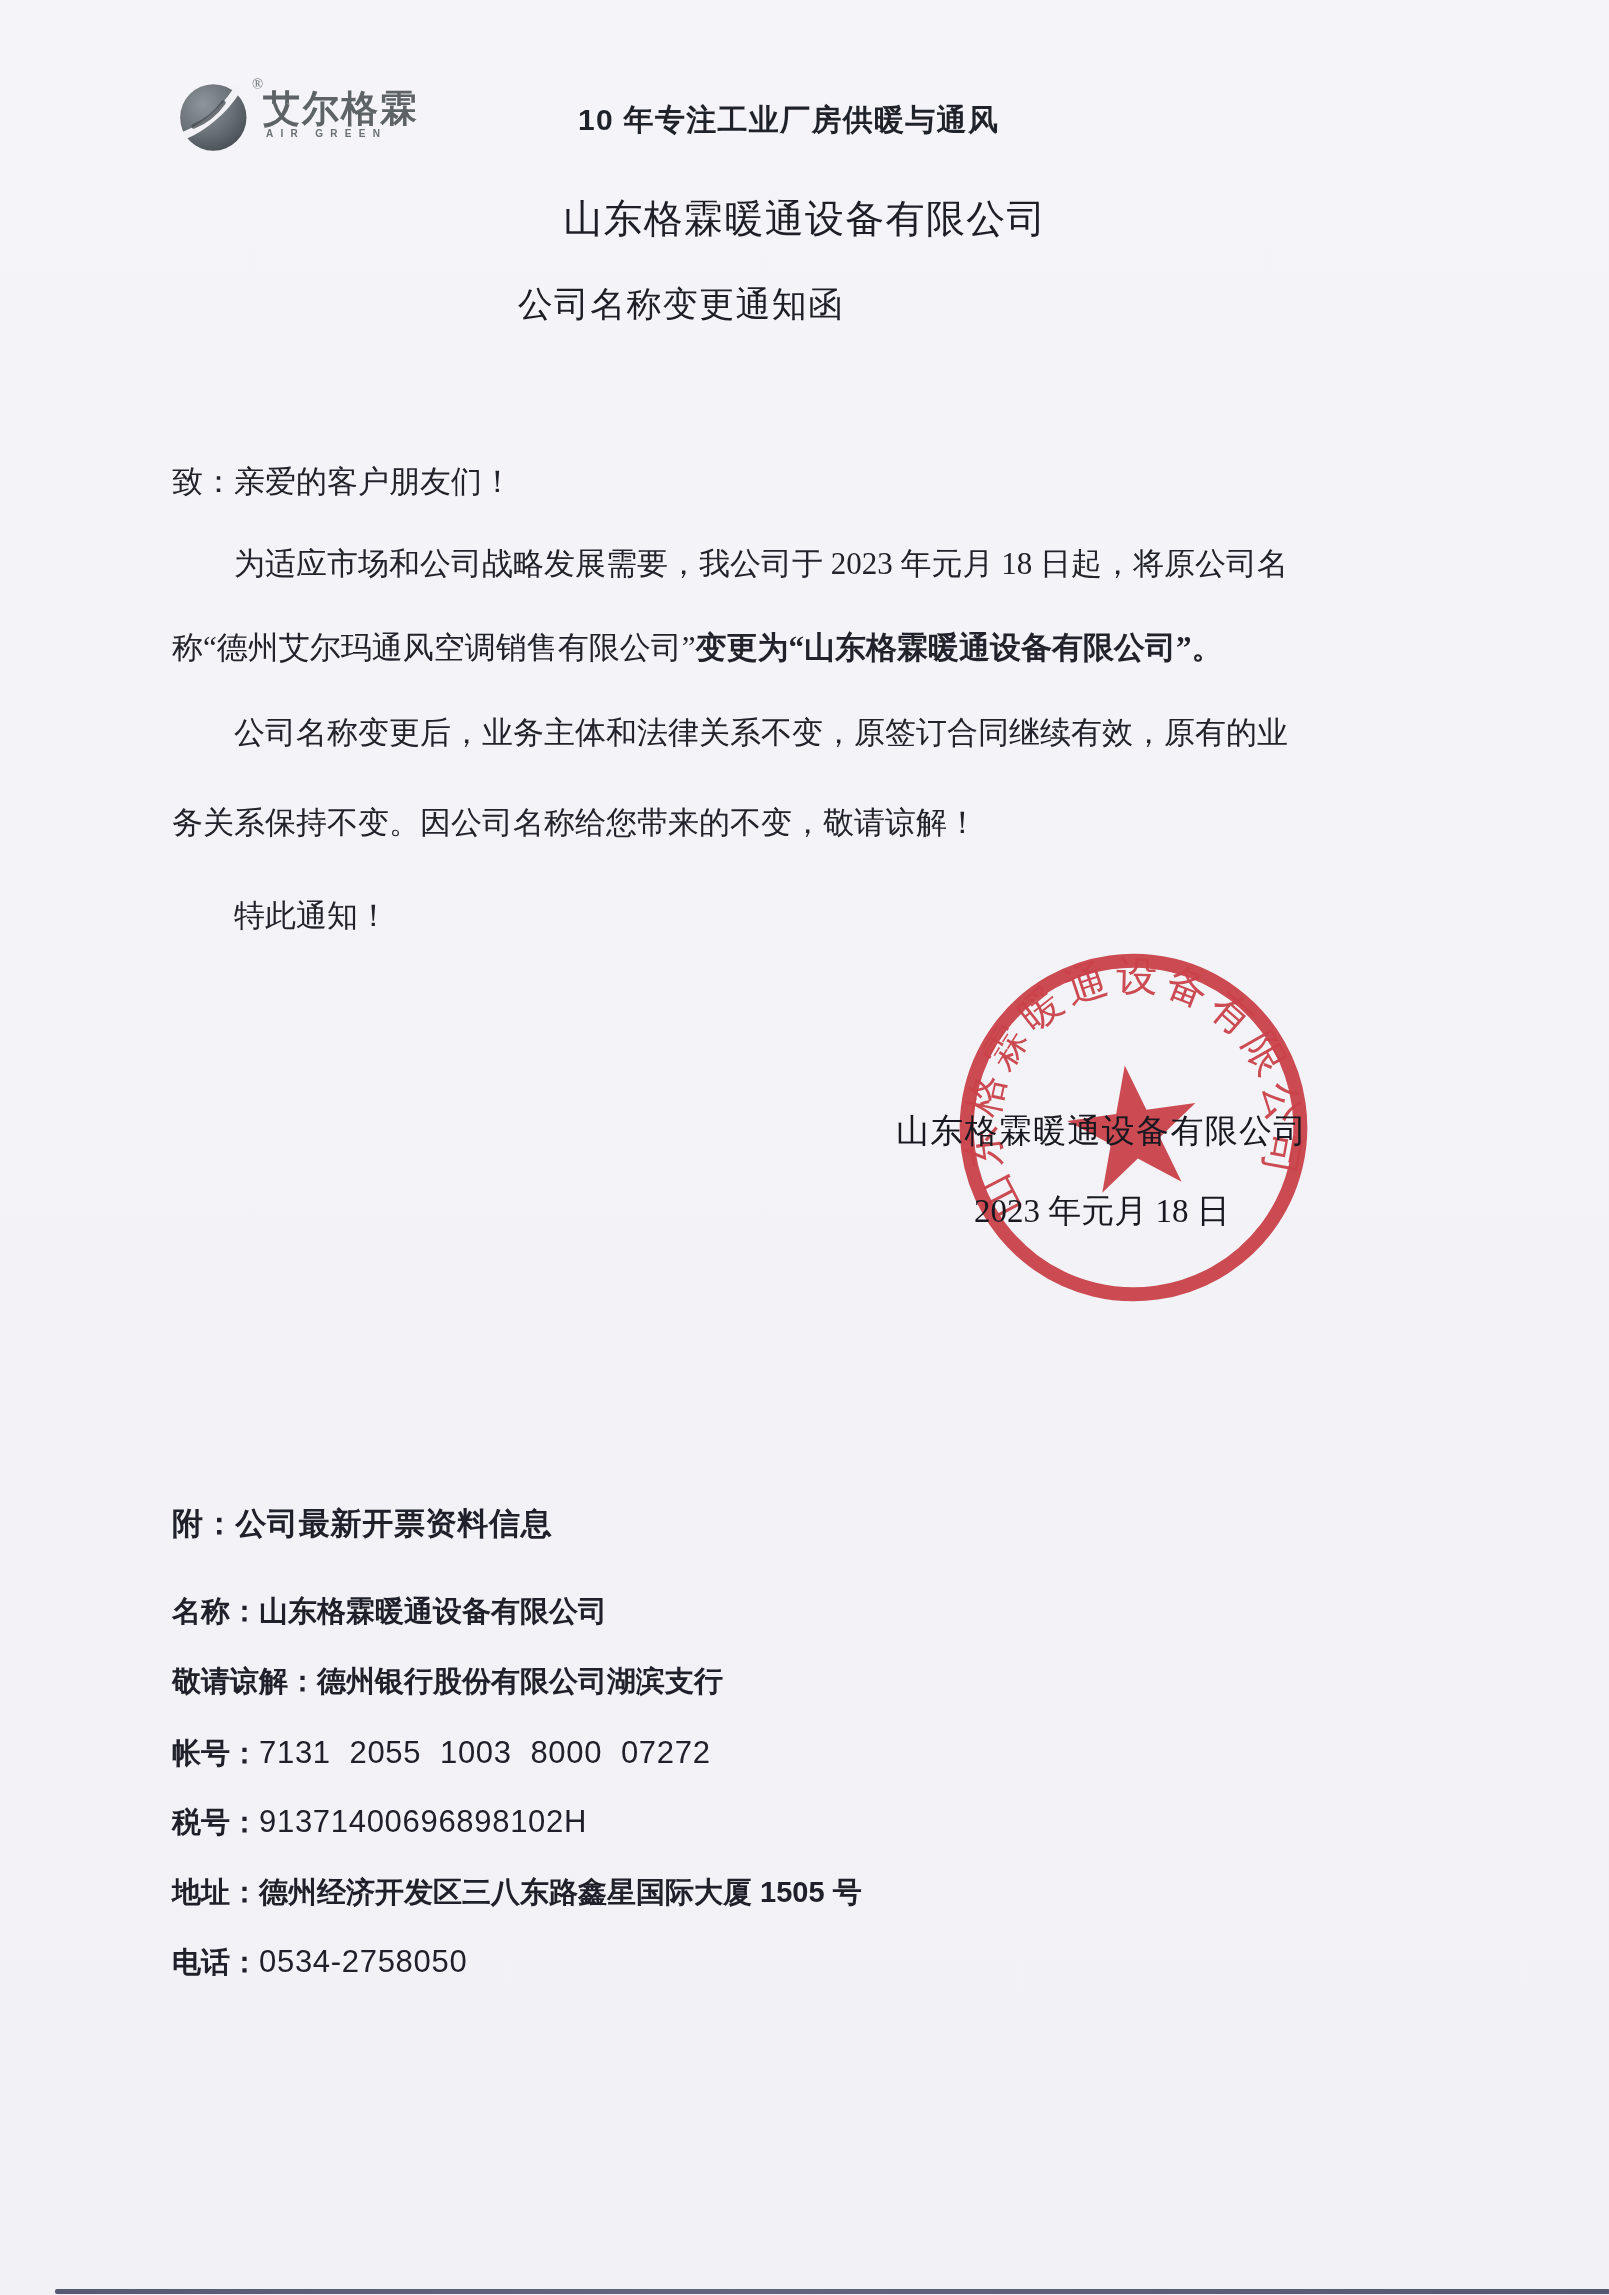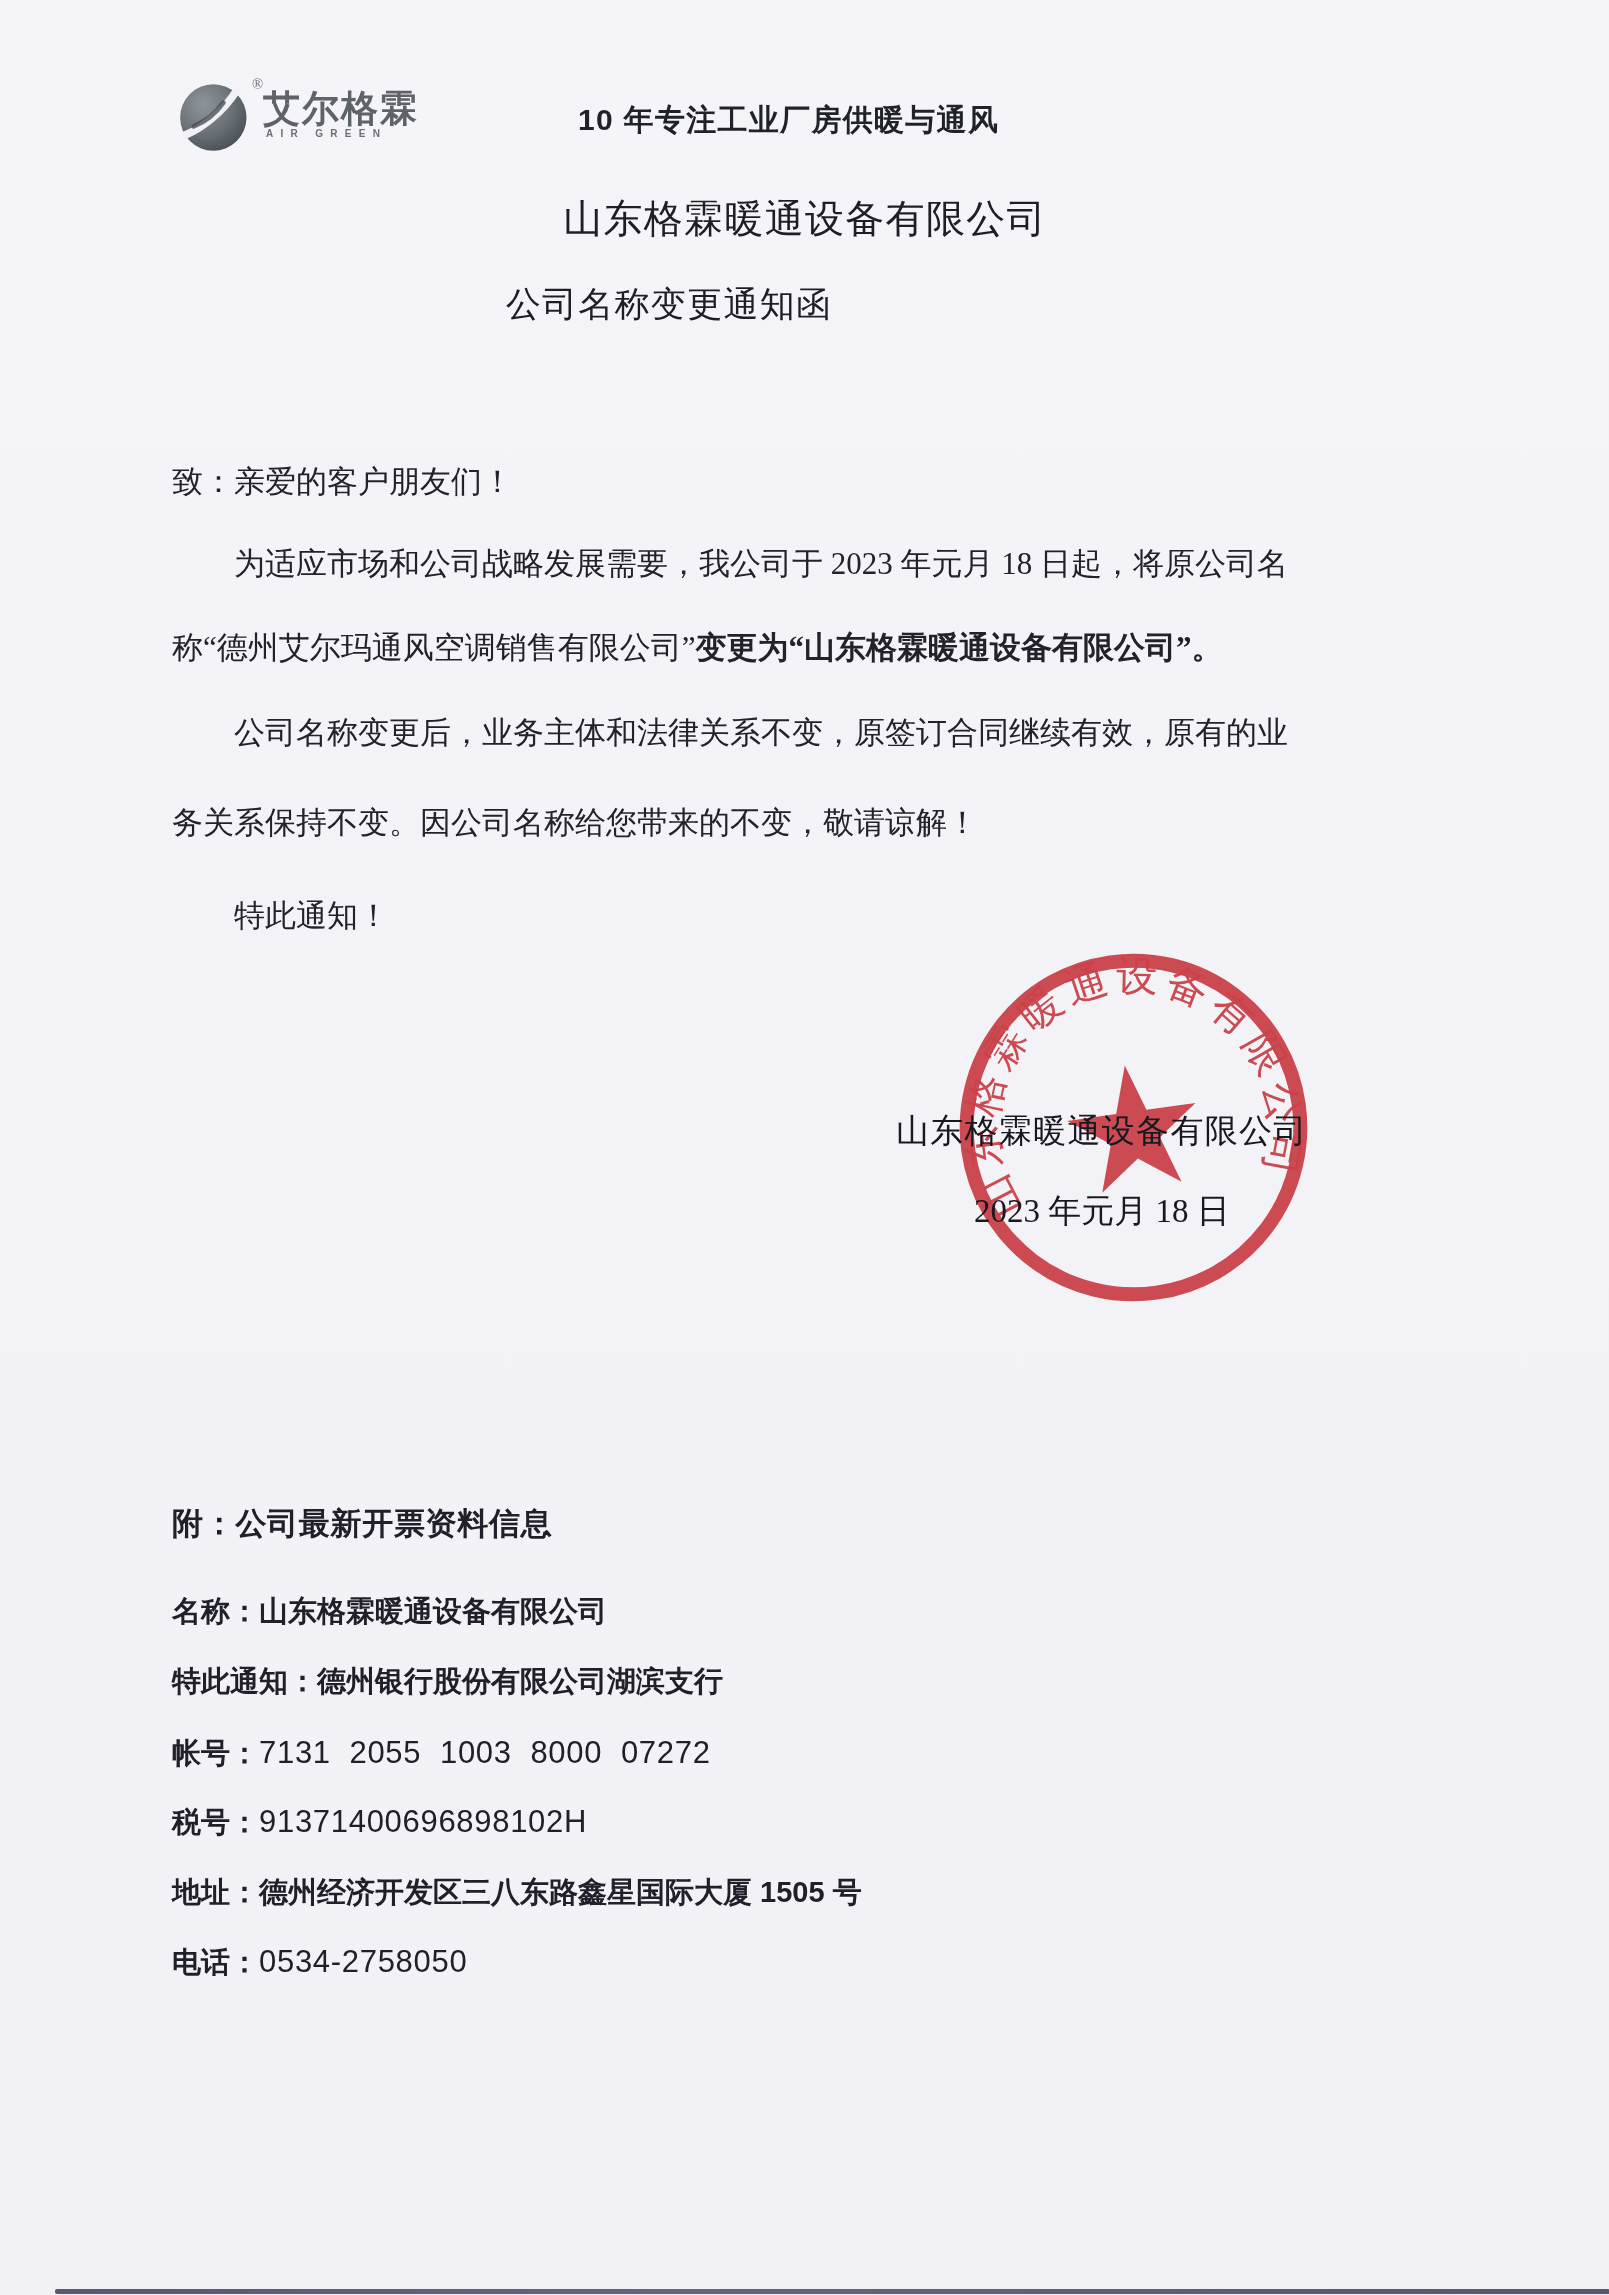--- a/index.html
+++ b/index.html
@@ -22,21 +22,21 @@
   #logo-reg{position:absolute;left:80px;top:1.3px;font-size:14.7px;color:#6a7074;}
   #logo-en{position:absolute;left:94px;top:53px;font-family:"Liberation Sans",sans-serif;
     font-weight:700;font-size:10px;letter-spacing:7.3px;color:#6a7074;}
   #tagline{left:578px;top:100px;font-family:"Liberation Sans",sans-serif;
     font-weight:700;font-size:30px;letter-spacing:1.3px;color:#1f2229;}
 
   
   #title{left:0;top:192px;width:1610px;text-align:center;
     font-size:39px;letter-spacing:1.3px;color:#1e1e27;}
   #subtitle{left:0;top:281px;width:1338px;text-align:center;
-    font-size:35px;letter-spacing:1.3px;color:#1e1e27;}
+    font-size:35px;letter-spacing:1.3px;color:#1e1e27;padding-left:12px;}
 
   
   .bodyline{left:172px;width:1269px;font-size:31px;line-height:40px;color:#22222b;}
   #salutation{top:462px;}
   #p1l1{top:544px;text-indent:2em;}
   #p1l2{top:628px;}
   #p2l1{top:713px;text-indent:2em;}
   #p2l2{top:803px;}
   #notice{top:896px;text-indent:2em;}
   #wish{top:980px;text-indent:2em;}
@@ -115,21 +115,21 @@
 
   <div class="abs" id="sig-company">山东格霖暖通设备有限公司</div>
   <div class="abs" id="sig-date">2023 年元月 18 日</div>
 
   <div class="abs" id="attach-heading">附：公司最新开票资料信息</div>
 
   <div class="abs field" id="row0">
     <span class="flabel">名称：</span><span class="fvalue cnb">山东格霖暖通设备有限公司</span>
   </div>
   <div class="abs field" id="row1">
-    <span class="flabel">特此通知：</span><span class="fvalue cnb">德州银行股份有限公司湖滨支行</span>
+    <span class="flabel">敬请谅解：</span><span class="fvalue cnb">德州银行股份有限公司湖滨支行</span>
   </div>
   <div class="abs field" id="row2">
     <span class="flabel">帐号：</span><span class="fvalue num">7131 2055 1003 8000 07272</span>
   </div>
   <div class="abs field" id="row3">
     <span class="flabel">税号：</span><span class="fvalue num">91371400696898102H</span>
   </div>
   <div class="abs field" id="row4">
     <span class="flabel">地址：</span><span class="fvalue cnb">德州经济开发区三八东路鑫星国际大厦 1505 号</span>
   </div>

